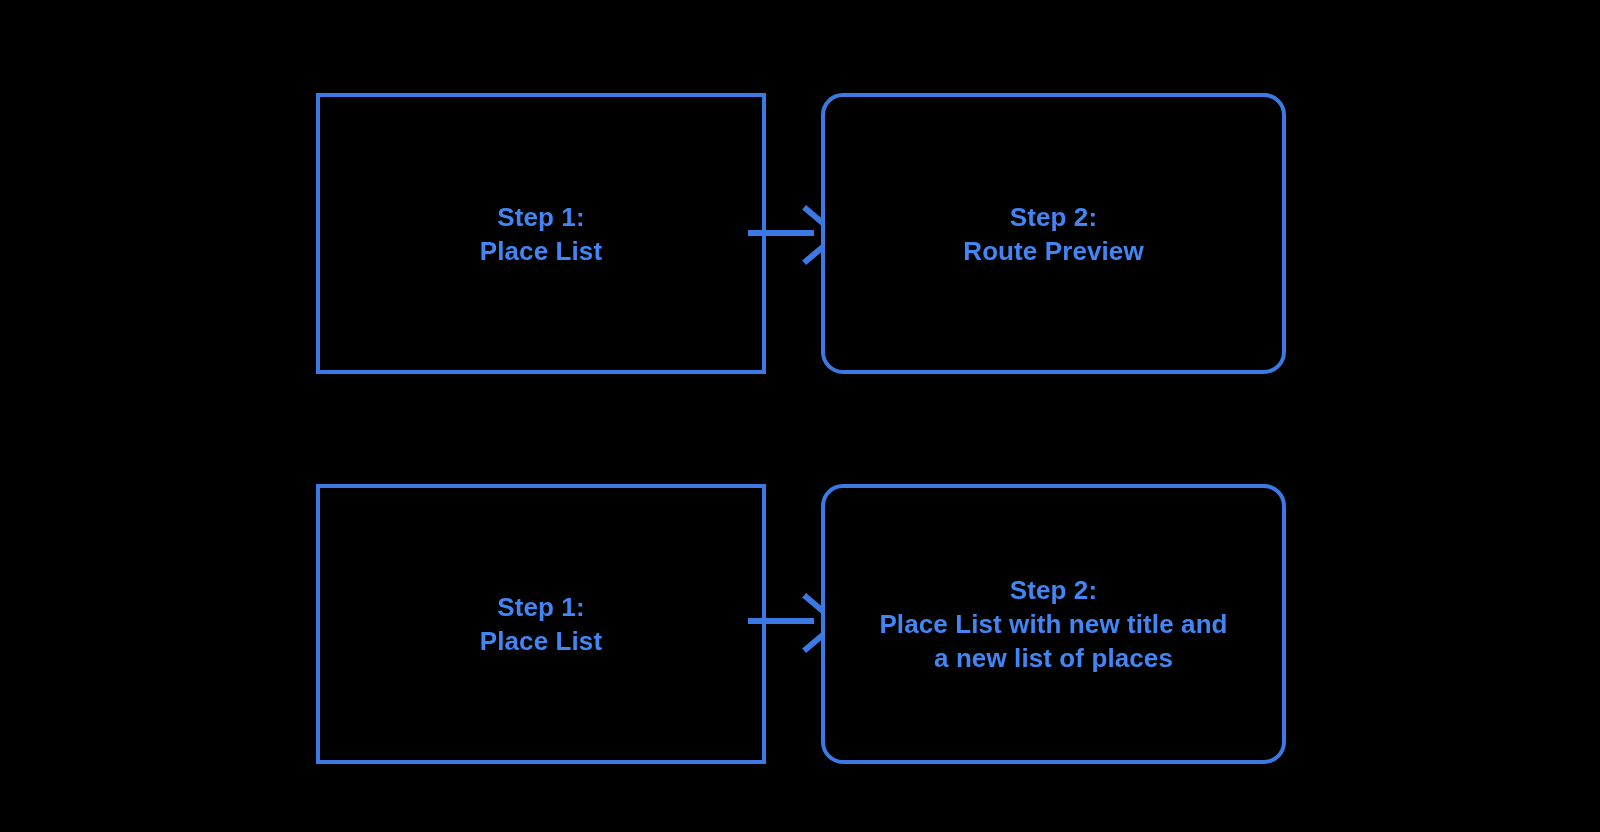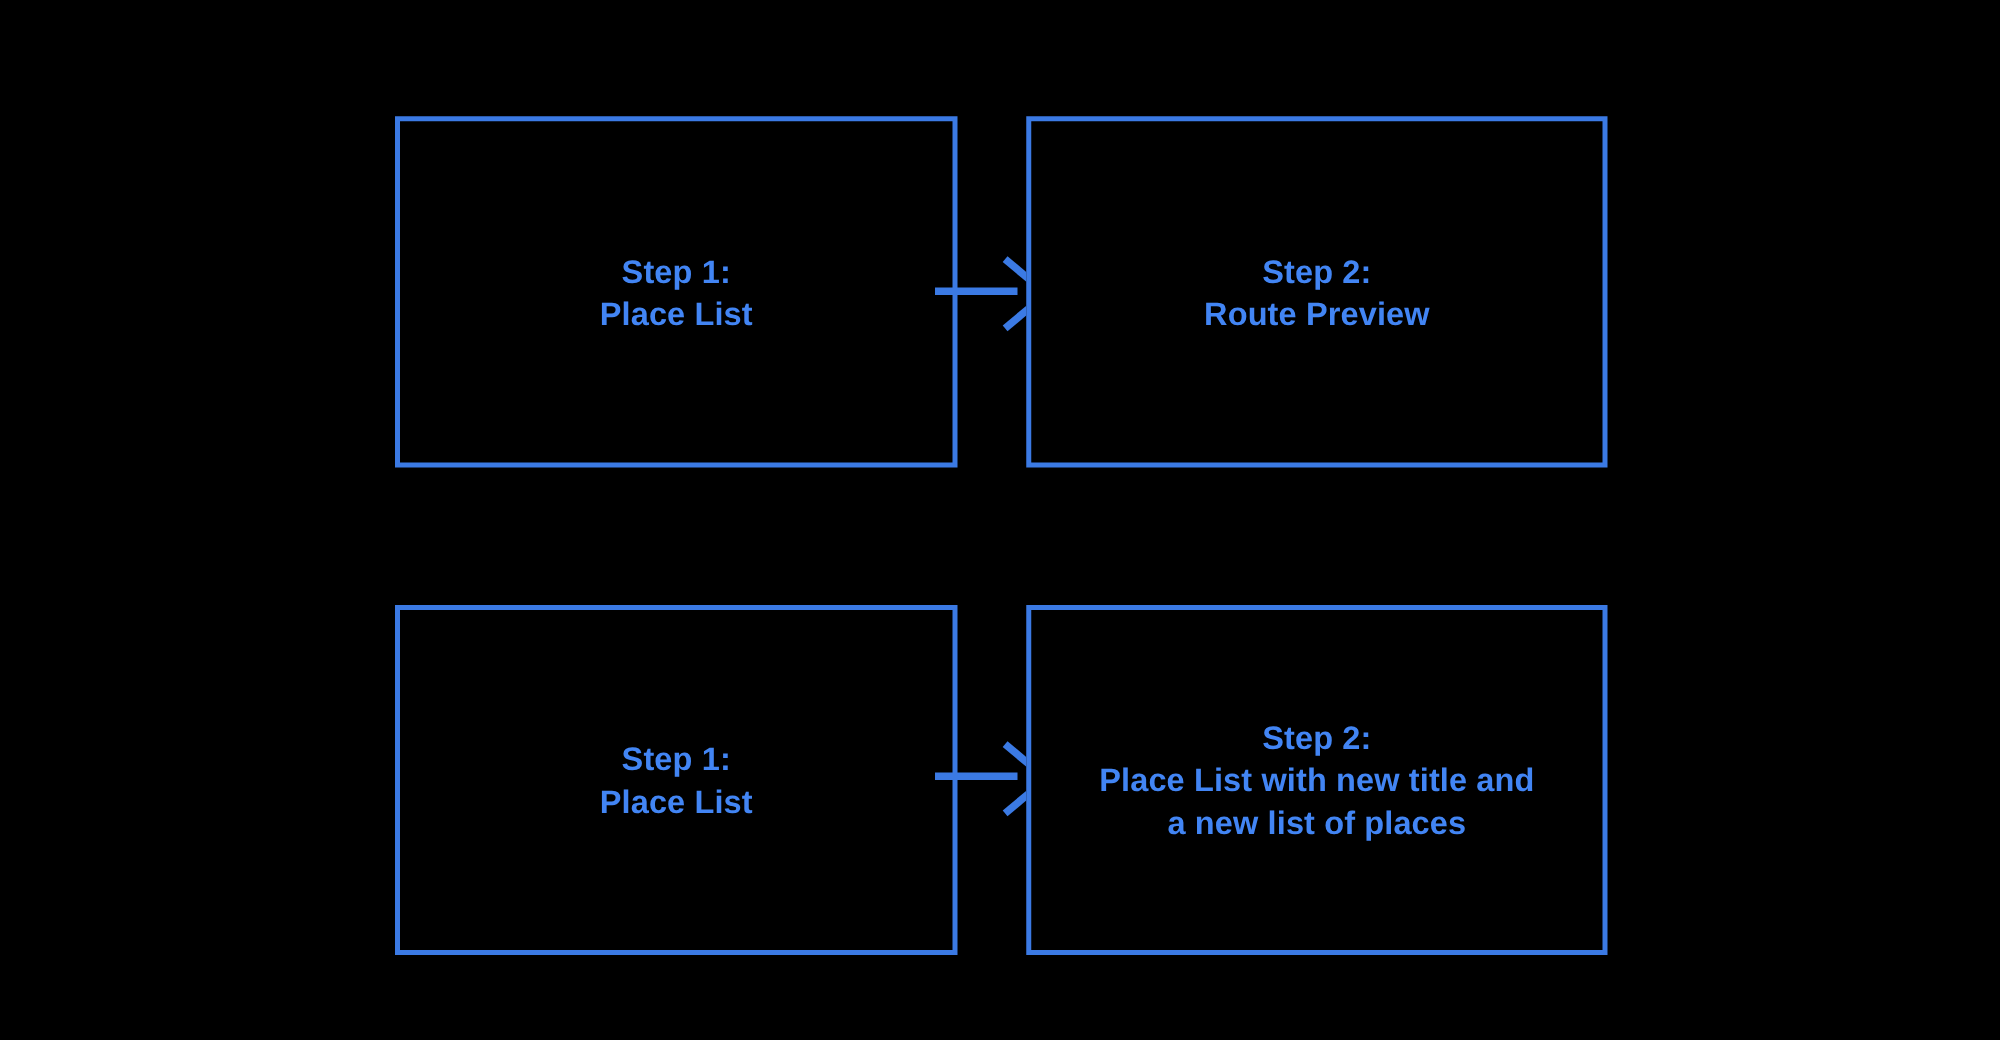--- a/index.html
+++ b/index.html
@@ -32,21 +32,21 @@
     position: absolute;
     box-sizing: border-box;
     border: 4px solid #3b7ae4;
     background: #000000;
     display: flex;
     align-items: center;
     justify-content: center;
     text-align: center;
   }
   .node-left  { left: 316px; width: 450px; }
-  .node-right { left: 821px; width: 465px; }
+  .node-right { left: 821px; width: 465px; border-radius: 22px; }
   #row-0 .node-box { top: 0; height: 281px; }
   #row-1 .node-box { top: 0; height: 280px; }
 
   .node-label {
     color: #4285f4;
     font-weight: bold;
     font-size: 26px;
     line-height: 34px;
     letter-spacing: 0.1px;
     white-space: pre-line;

